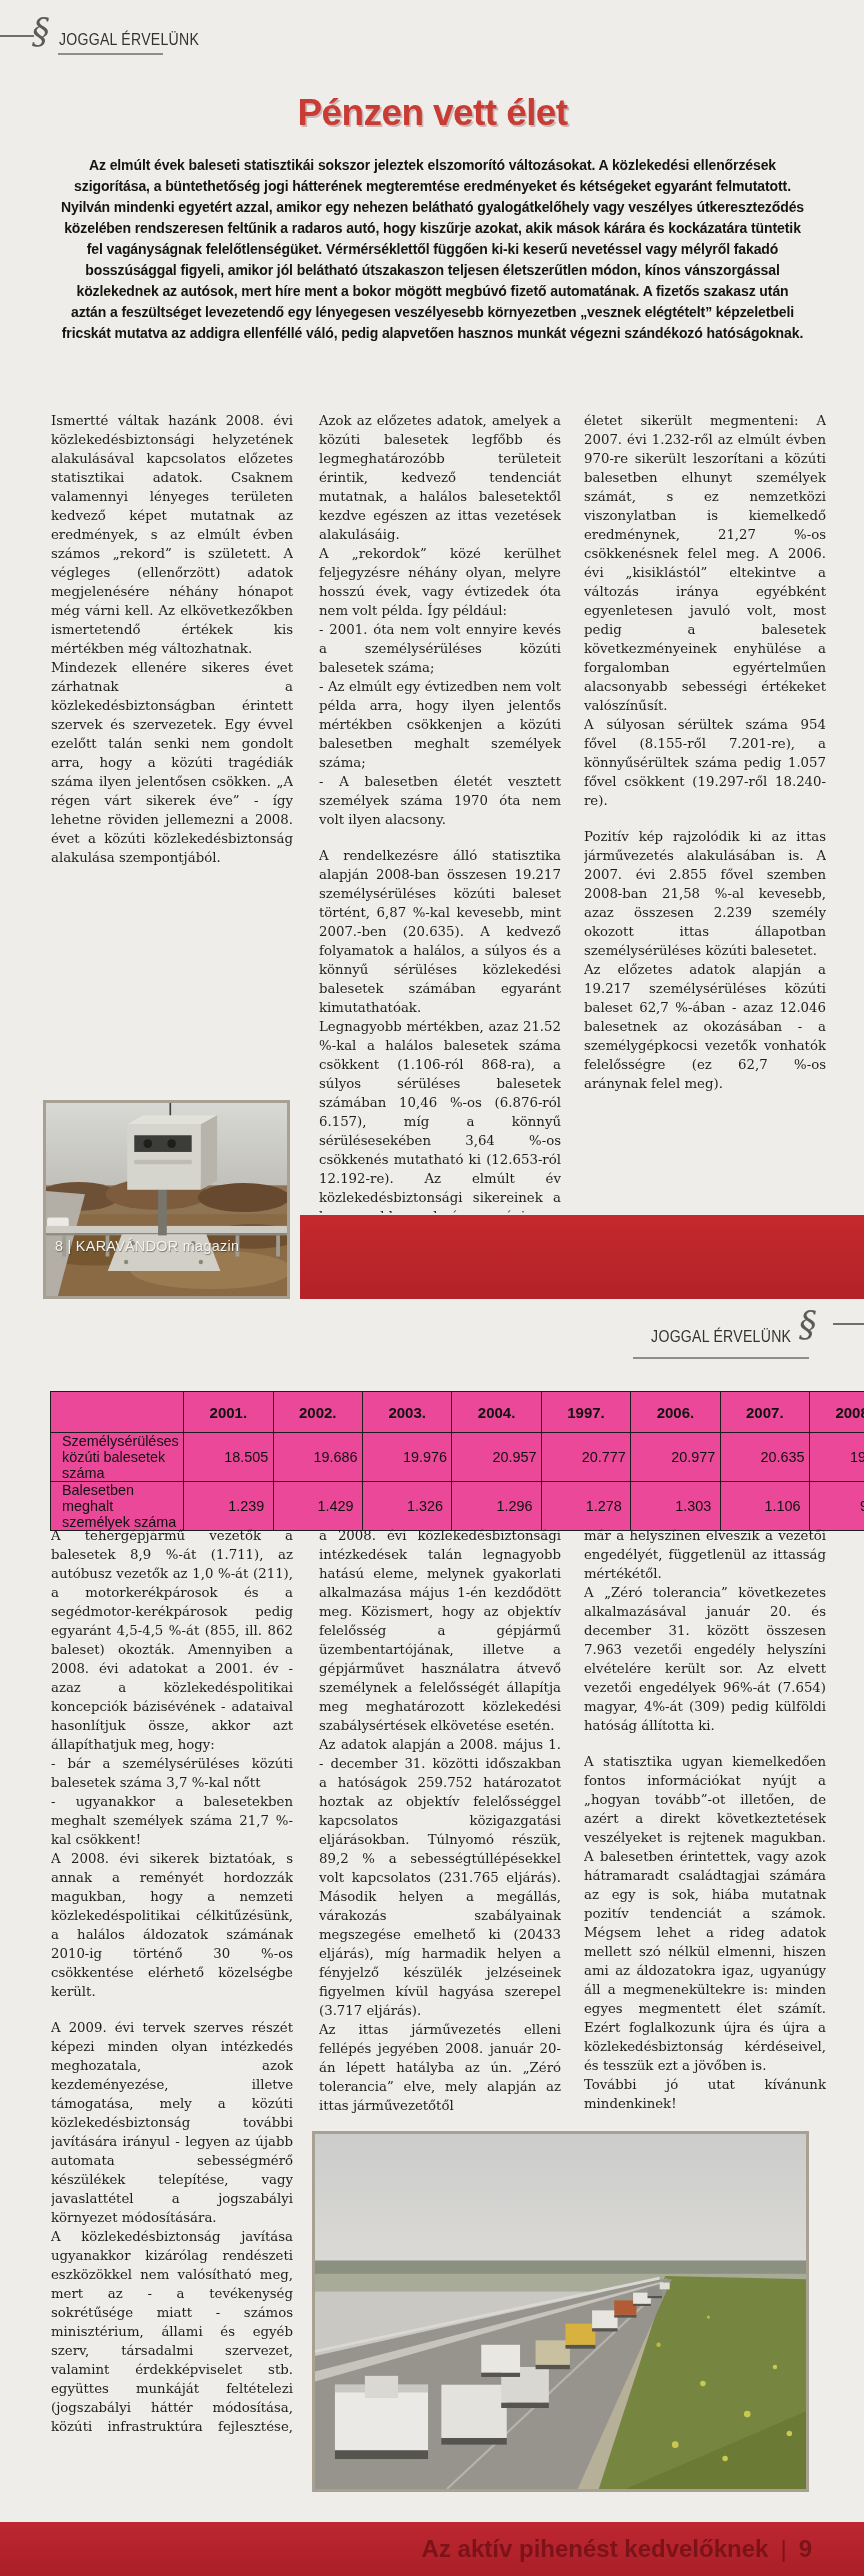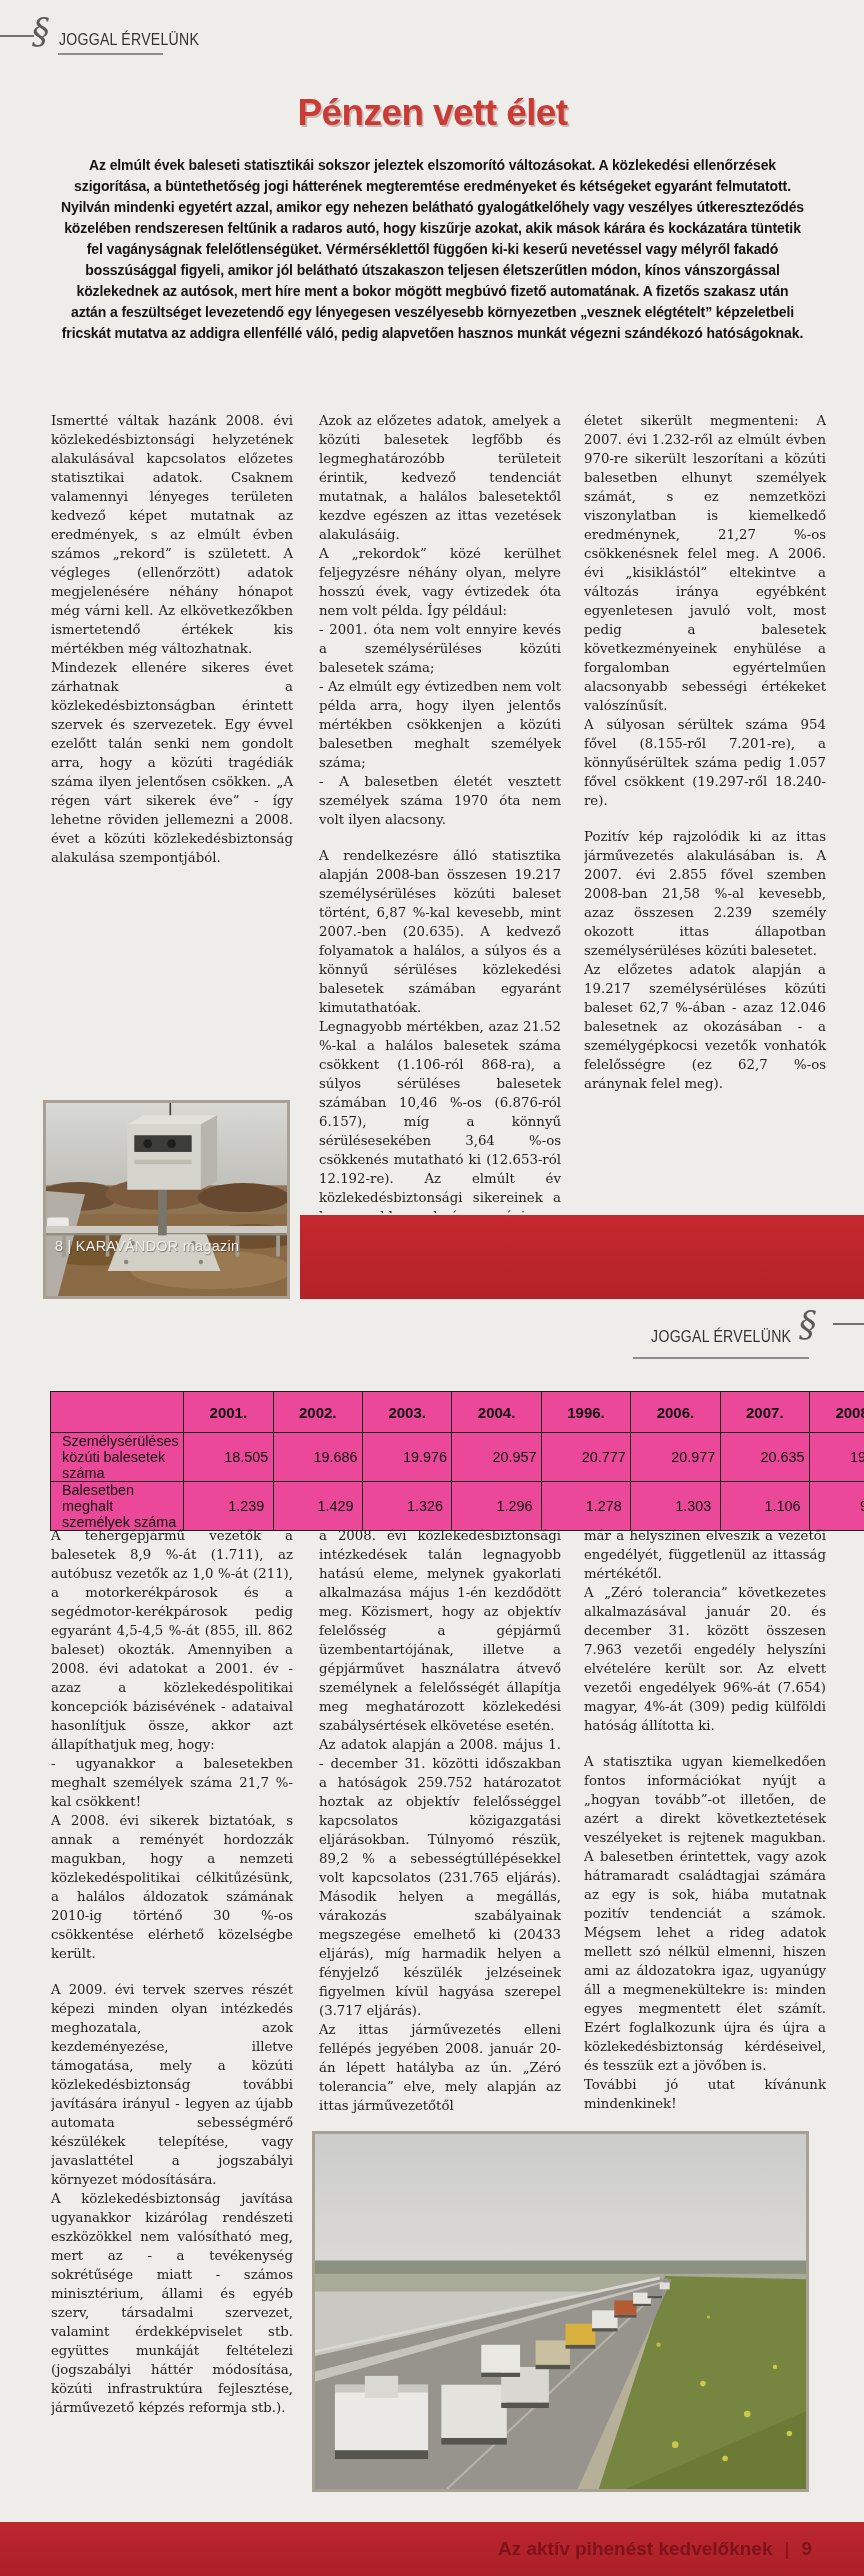--- a/index.html
+++ b/index.html
@@ -29,21 +29,21 @@
   
   .photo{border:3.3px solid #a8a193;box-sizing:border-box;background:#c9c8c2;}
   .photo svg{display:block;width:100%;height:100%;}
   .photo1{left:43px;top:1100px;width:247px;height:199px;}
   .photo2{left:312px;top:2131px;width:497px;height:361px;}
   .photo-caption{position:absolute;left:8.9px;top:135px;color:#f4f3ef;font-family:"Liberation Sans",sans-serif;
                  font-size:14.4px;letter-spacing:0.3px;text-shadow:0.6px 0.6px 1.1px rgba(0,0,0,.45);white-space:nowrap;}
   
   .redband1{left:300px;top:1215px;width:564px;height:84px;background:linear-gradient(#c4292e,#b32228);}
   .footer-band{left:0;top:2522px;width:865px;height:54px;background:linear-gradient(#bd2730,#aa1f28);
-               font-family:"Liberation Sans",sans-serif;font-weight:700;font-size:19px;color:#7c1318;
+               font-family:"Liberation Sans",sans-serif;font-weight:700;font-size:24px;color:#7c1318;
                line-height:54px;text-align:right;padding-right:53px;box-sizing:border-box;}
   .footer-band .sep{padding:0 12px;font-weight:400;}
   
   table.stats{position:absolute;left:50px;top:1391px;width:715px;border-collapse:collapse;
               font-family:"Liberation Sans",sans-serif;color:#111;background:#ec4899;
               border:1.7px solid #1c1c1c;}
   table.stats th,table.stats td{border:1.1px solid #1c1c1c;height:40px;padding:0 4.4px;}
   table.stats th{font-size:15px;font-weight:700;text-align:center;width:55px;}
   table.stats th.corner{width:336px;}
   table.stats td{font-size:14.4px;text-align:center;padding-left:40px;}
@@ -139,21 +139,21 @@
   <div class="abs rule" style="left:833px;top:1323px;width:32px;"></div>
 
   <table class="stats">
     <tbody>
         <tr>
       <th class="corner"></th>
       <th>2001.</th>
       <th>2002.</th>
       <th>2003.</th>
       <th>2004.</th>
-      <th>1996.</th>
+      <th>1997.</th>
       <th>2006.</th>
       <th>2007.</th>
       <th>2008.</th>
     </tr>
     <tr>
       <td class="label">Személysérüléses közúti balesetek száma</td>
       <td>18.505</td>
       <td>19.686</td>
       <td>19.976</td>
       <td>20.957</td>
@@ -171,20 +171,21 @@
       <td>1.278</td>
       <td>1.303</td>
       <td>1.106</td>
       <td>970</td>
     </tr>
   </tbody>
     </table>
 
   <div class="abs col c1 p2col">
     <p>A tehergépjármű vezetők a balesetek 8,9 %-át (1.711), az autóbusz vezetők az 1,0 %-át (211), a motorkerékpárosok és a segédmotor-kerékpárosok pedig egyaránt 4,5-4,5 %-át (855, ill. 862 baleset) okozták. Amennyiben a 2008. évi adatokat a 2001. év - azaz a közlekedéspolitikai koncepciók bázisévének - adataival hasonlítjuk össze, akkor azt állapíthatjuk meg, hogy:</p>
+    <p>- bár a személysérüléses közúti balesetek száma 3,7 %-kal nőtt</p>
     <p>- ugyanakkor a balesetekben meghalt személyek száma 21,7 %-kal csökkent!</p>
     <p>A 2008. évi sikerek biztatóak, s annak a reményét hordozzák magukban, hogy a nemzeti közlekedéspolitikai célkitűzésünk, a halálos áldozatok számának 2010-ig történő 30 %-os csökkentése elérhető közelségbe került.</p>
     <p class="gap">A 2009. évi tervek szerves részét képezi minden olyan intézkedés meghozatala, azok kezdeményezése, illetve támogatása, mely a közúti közlekedésbiztonság további javítására irányul - legyen az újabb automata sebességmérő készülékek telepítése, vagy javaslattétel a jogszabályi környezet módosítására.</p>
     <p>A közlekedésbiztonság javítása ugyanakkor kizárólag rendészeti eszközökkel nem valósítható meg, mert az - a tevékenység sokrétűsége miatt - számos minisztérium, állami és egyéb szerv, társadalmi szervezet, valamint érdekképviselet stb. együttes munkáját feltételezi (jogszabályi háttér módosítása, közúti infrastruktúra fejlesztése, járművezető képzés reformja stb.).</p>
 
   </div>
   <div class="abs col c2 p2col">
     <p>a 2008. évi közlekedésbiztonsági intézkedések talán legnagyobb hatású eleme, melynek gyakorlati alkalmazása május 1-én kezdődött meg. Közismert, hogy az objektív felelősség a gépjármű üzembentartójának, illetve a gépjárművet használatra átvevő személynek a felelősségét állapítja meg meghatározott közlekedési szabálysértések elkövetése esetén.</p>
     <p>Az adatok alapján a 2008. május 1. - december 31. közötti időszakban a hatóságok 259.752 határozatot hoztak az objektív felelősséggel kapcsolatos közigazgatási eljárásokban. Túlnyomó részük, 89,2 % a sebességtúllépésekkel volt kapcsolatos (231.765 eljárás). Második helyen a megállás, várakozás szabályainak megszegése emelhető ki (20433 eljárás), míg harmadik helyen a fényjelző készülék jelzéseinek figyelmen kívül hagyása szerepel (3.717 eljárás).</p>
     <p>Az ittas járművezetés elleni fellépés jegyében 2008. január 20-án lépett hatályba az ún. „Zéró tolerancia” elve, mely alapján az ittas járművezetőtől</p>

